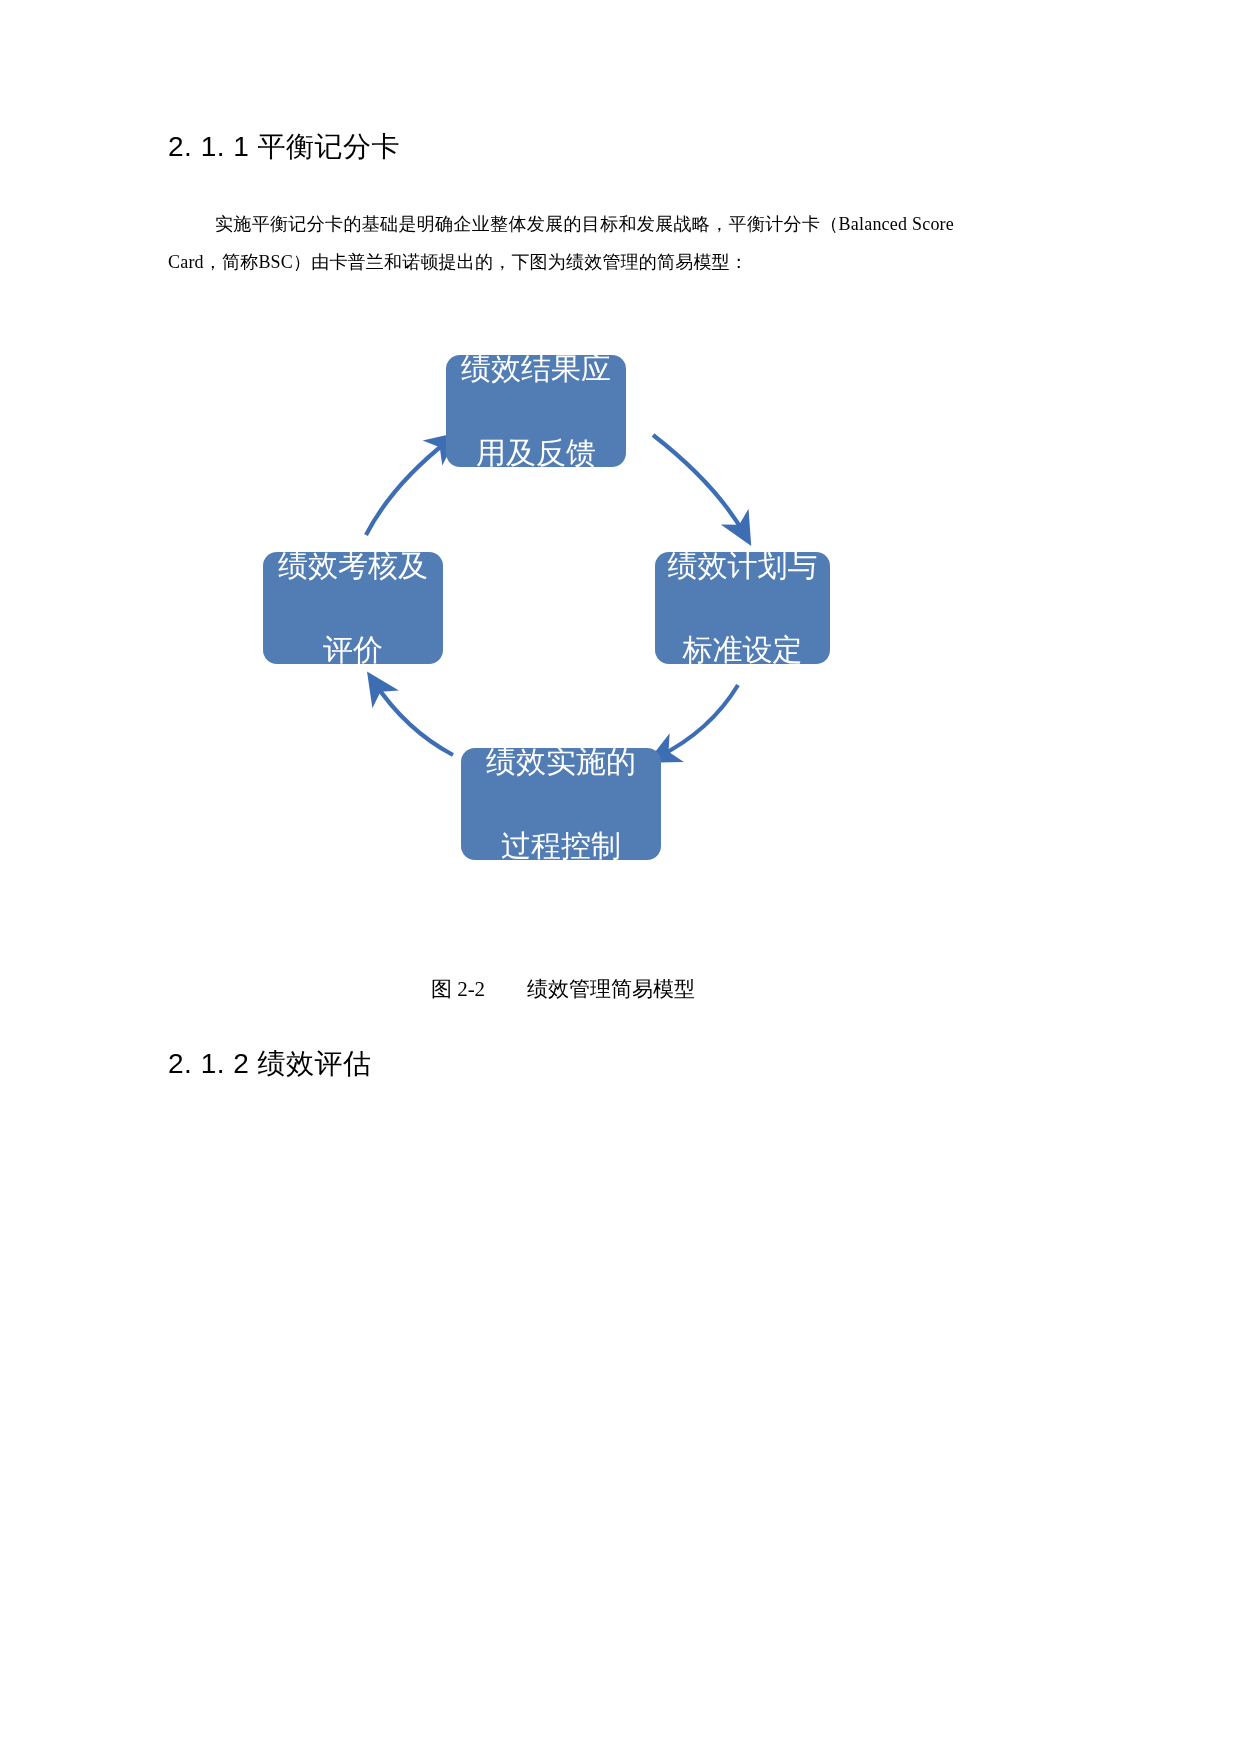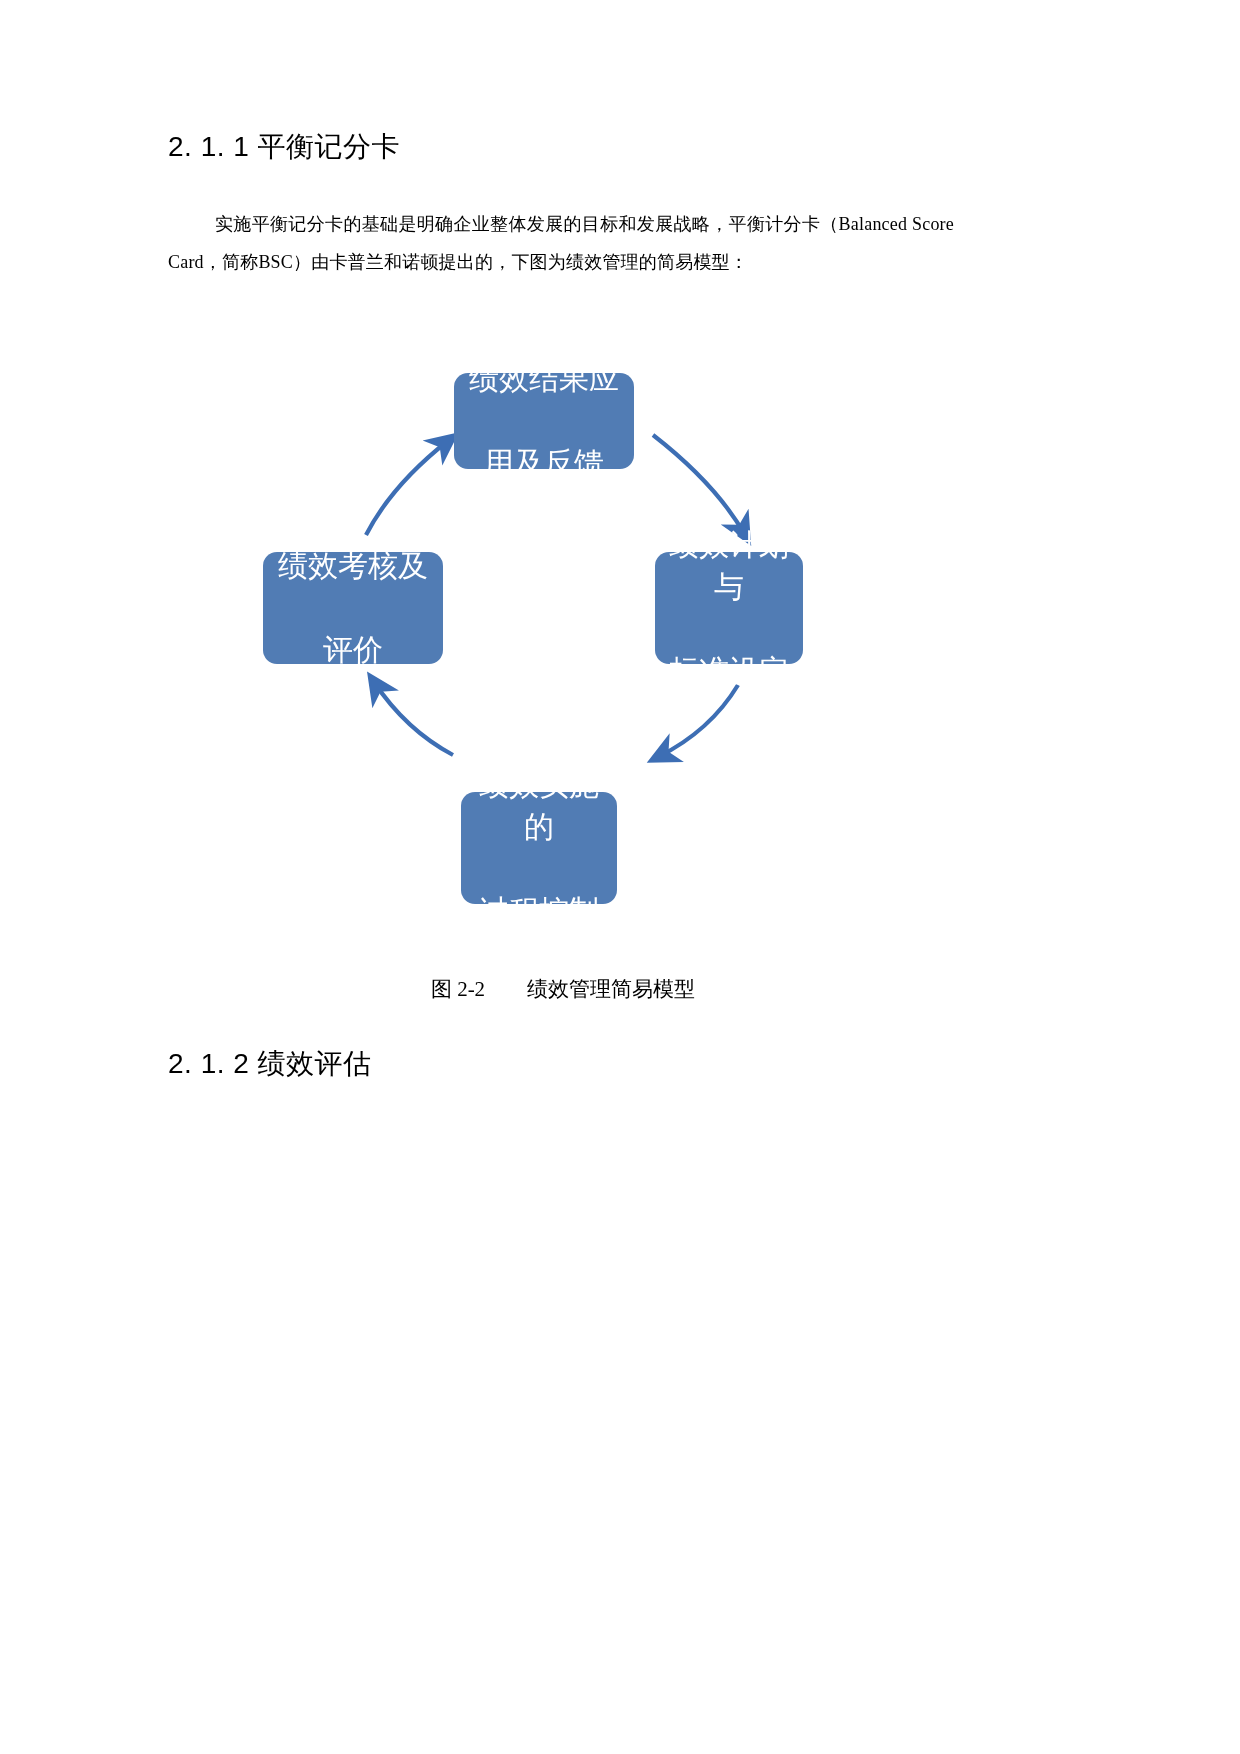--- a/index.html
+++ b/index.html
@@ -79,23 +79,23 @@
     line-height: 42px;
     display: flex;
     align-items: center;
     justify-content: center;
     text-align: center;
     box-sizing: border-box;
     padding: 4px 6px;
   }
   .node span { display: block; width: 100%; }
 
-  .node-top    { left: 286px; top: 25px;  width: 180px; height: 96px; margin-top: 18px; }
-  .node-right  { left: 487px; top: 222px; width: 148px; height: 112px; }
-  .node-bottom { left: 293px; top: 418px; width: 156px; height: 112px; margin-top: 44px; }
+  .node-top    { left: 278px; top: 25px;  width: 180px; height: 112px; }
+  .node-right  { left: 487px; top: 222px; width: 175px; height: 112px; }
+  .node-bottom { left: 293px; top: 418px; width: 200px; height: 112px; }
   .node-left   { left: 95px;  top: 222px; width: 180px; height: 112px; text-align: center; }
 
   .arrows {
     position: absolute;
     left: 0; top: 0;
     width: 790px; height: 560px;
     pointer-events: none;
   }
 
   

